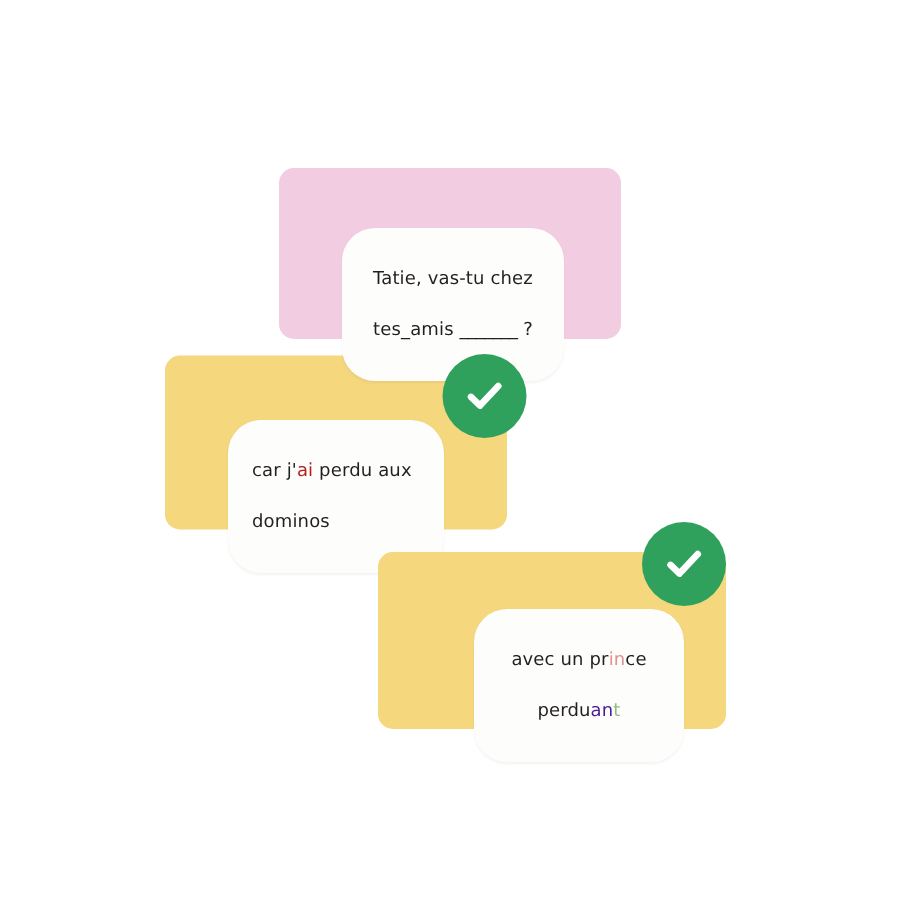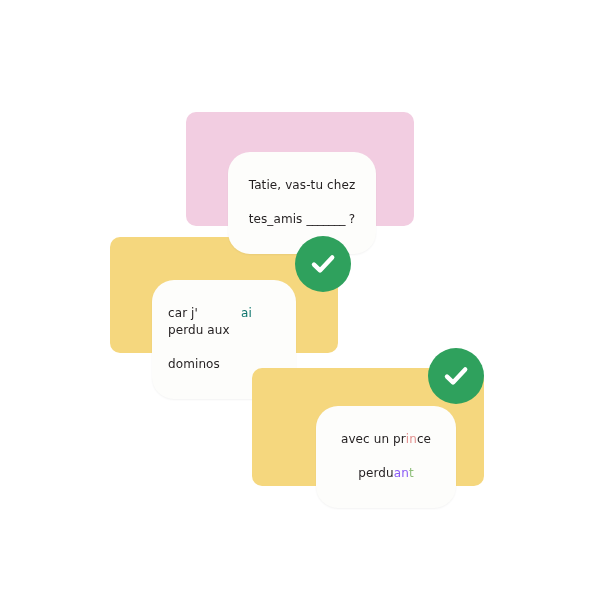--- a/index.html
+++ b/index.html
@@ -92,24 +92,24 @@
     width: 140px;
     z-index: 6;
     text-align: center;
   }
 
   .bubble-line {
     display: block;
   }
 
   
-  .hl-blue   { color: #0f766e; margin-left: 43px; }
+  .hl-blue   { color: #b91c1c; }
   .hl-rose   { color: #e2918f; }
   .hl-green  { color: #8fbf7a; }
-  .hl-pink   { color: #8b5cf6; }
+  .hl-pink   { color: #4c1d95; }
   .blank     { letter-spacing: -0.5px; }
 
   
   .check-badge {
     position: absolute;
     width: 56px;
     height: 56px;
     border-radius: 50%;
     background: #2fa15d;
     display: flex;

